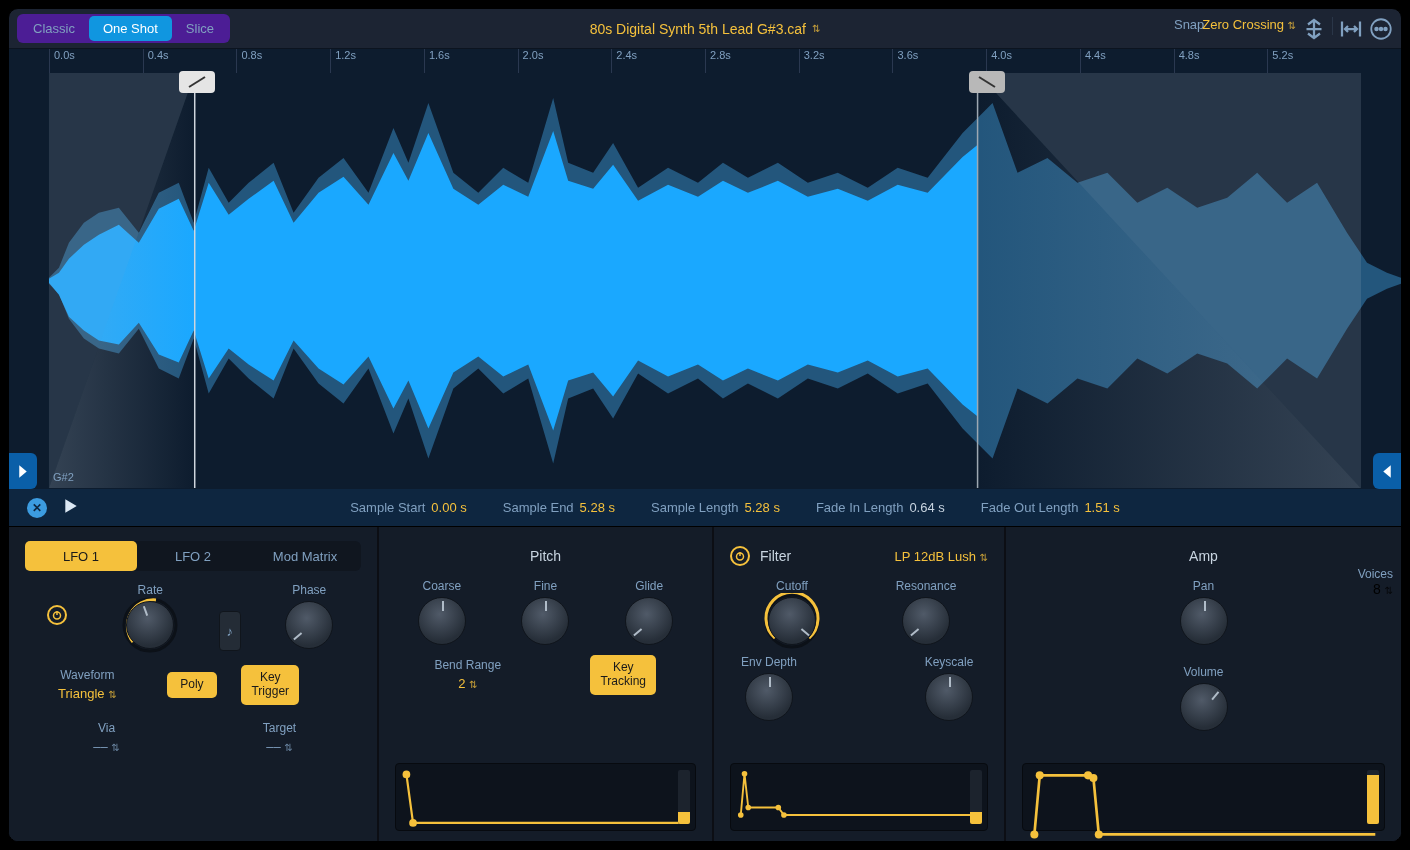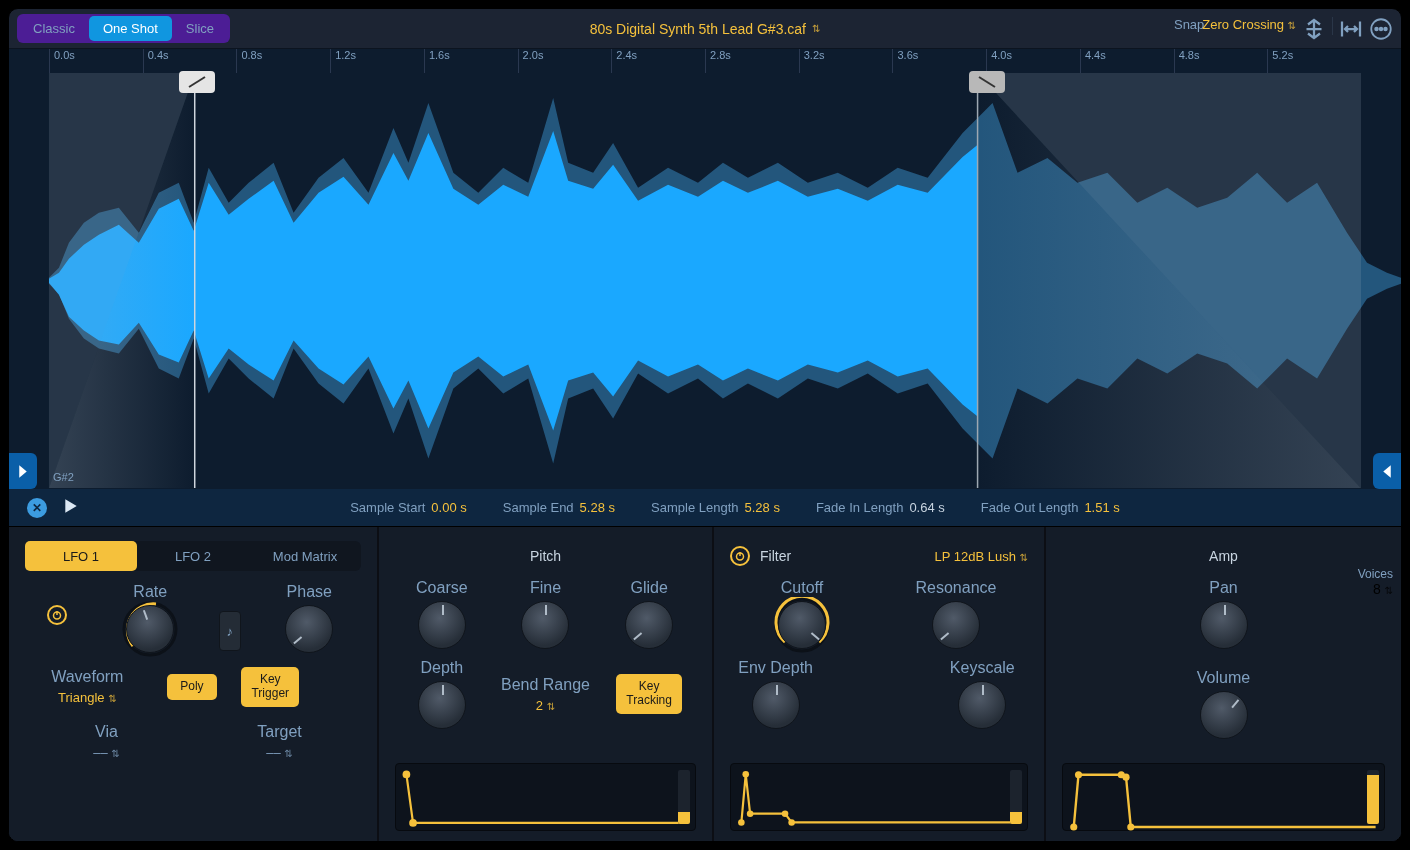--- a/index.html
+++ b/index.html
@@ -94,42 +94,42 @@
   .info-pairs span.lbl { color: var(--text-muted); margin-right:6px; }
   .info-pairs span.val { color: var(--text-light); cursor: pointer; }
   .info-pairs span.val.ylw { color: var(--accent-yellow); }
 
   
   .lower { flex: 1; display: flex; background: #141c28; }
   .panel { padding: 14px 16px 10px; border-right: 2px solid var(--bg-outer); display:flex; flex-direction:column; }
   .panel:last-child { border-right: none; }
   .p-lfo   { width: 370px; }
   .p-pitch { width: 335px; }
-  .p-filter{ width: 332px; }
+  .p-filter{ width: 292px; }
   .p-amp   { flex: 1; }
 
   .panel-header {
     display:flex; align-items:center; justify-content:center; gap:10px; height:30px; margin-bottom: 8px;
     font-size:14px; color: var(--text-light); position:relative;
   }
   .pwr {
     width:20px;height:20px;border-radius:50%;border:2px solid var(--accent-yellow);
     display:flex;align-items:center;justify-content:center;cursor:pointer;flex-shrink:0;
   }
   .pwr svg{color:var(--accent-yellow);width:10px;}
   .panel-header .title{color:var(--text-light);}
   .panel-header .select{position:absolute;right:0;color:var(--accent-yellow);font-size:13px;cursor:pointer;}
 
   .sub-tabs { display:flex; background:#10161f; border-radius:6px; height:30px; margin-bottom:12px;}
   .sub-tabs span { flex:1; display:flex;align-items:center;justify-content:center;font-size:13px;color:var(--text-muted);cursor:pointer;border-radius:5px;}
   .sub-tabs span.active { background: var(--accent-yellow); color:#1a1a1a; font-weight:500;}
 
   .row { display:flex; justify-content:space-around; gap:10px; margin-bottom: 4px; }
   .stack { display:flex; flex-direction:column; align-items:center; gap:4px; width:90px; }
-  .stack .lbl { font-size:16px; color: var(--text-muted); }
+  .stack .lbl { font-size:12px; color: var(--text-muted); }
   .stack .val-y { font-size:13px; color: var(--accent-yellow); cursor:pointer; }
   .stack .val-m { font-size:13px; color: var(--text-muted); cursor:pointer; }
 
   .knob {
     width:48px;height:48px;border-radius:50%;
     background: radial-gradient(circle at 45% 35%, #505a68, #262e38 70%);
     border:1px solid #10151c;
     position:relative; cursor: grab;
   }
   .knob::after{
@@ -370,24 +370,20 @@
             <span class="lbl">Fine</span>
             <div class="knob" style="--rot:0deg"></div>
           </div>
         <div class="stack">
             <span class="lbl">Glide</span>
             <div class="knob" style="--rot:-130deg"></div>
           </div>
       </div>
       <div class="row" style="margin-top:6px;align-items:center;">
         <div class="stack">
-            <span class="lbl">Depth</span>
-            <div class="knob" style="--rot:0deg"></div>
-          </div>
-        <div class="stack">
           <span class="lbl">Bend Range</span>
           <span class="val-y"><span>2</span> <span class="chev">⇅</span></span>
         </div>
         <div class="stack">
             <div class="sylw-btn" style="white-space:pre-line;">Key
 Tracking</div>
           </div>
       </div>
       <div class="env-box">
         <svg viewBox="0 0 260 52">

